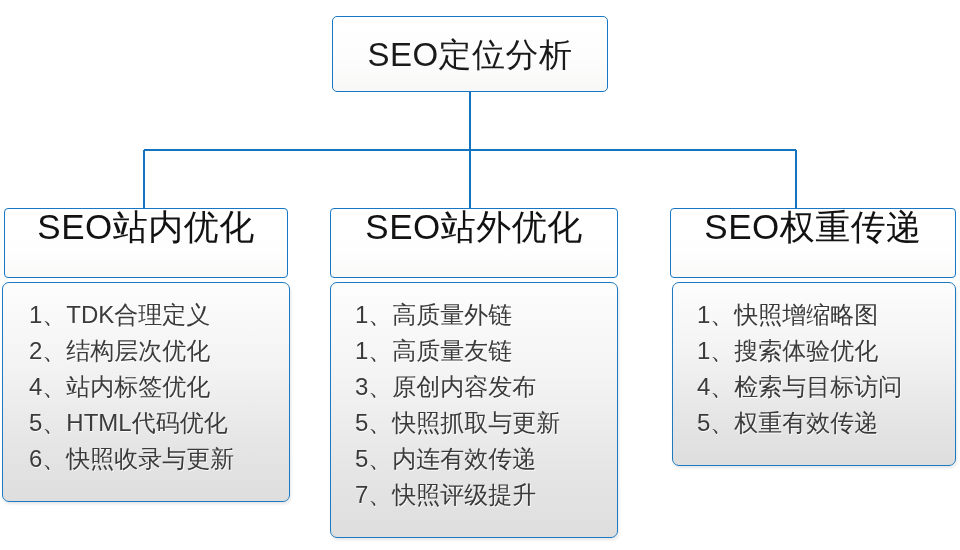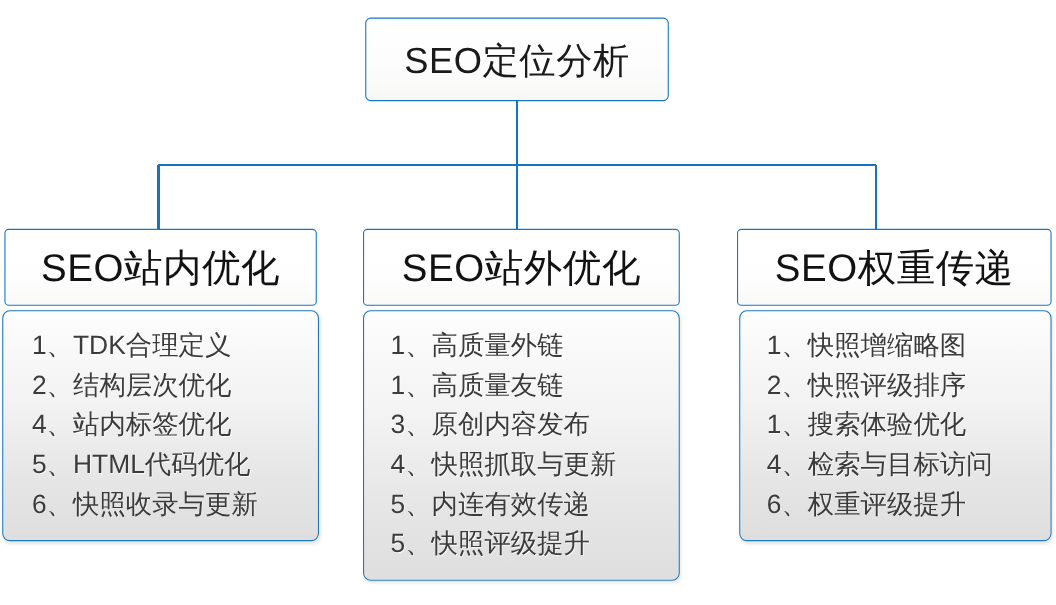--- a/index.html
+++ b/index.html
@@ -63,38 +63,37 @@
   .col-1 { left: 330px; width: 288px; border-radius: 31px; }
   .col-2 { left: 670px; width: 286px; }
 
   .col-header {
     box-sizing: border-box;
     height: 70px;
     border: 1.4px solid #1877c4;
     border-radius: 4px;
     background: linear-gradient(180deg, #ffffff 0%, #fefefe 60%, #f9faf8 100%);
     display: flex;
-    align-items: center;
     justify-content: center;
   }
   .col-header .label {
     font-size: 35px;
     color: #121212;
     letter-spacing: 0.5px;
     line-height: 1;
     white-space: nowrap;
   }
 
   .col-body {
     box-sizing: border-box;
     margin-top: 4px;
     border: 1.4px solid #1d79c0;
     border-radius: 7px;
     background: linear-gradient(180deg, #fdfdfd 0%, #f3f3f3 38%, #e6e6e6 72%, #dedede 100%);
-    padding: 14px 0 14px 0;
+    padding: 14px 0 24px 0;
     box-shadow: 1px 2px 3px rgba(0,0,0,0.10);
   }
   
   .col-0 .col-body { margin-left: -2px; width: 288px; }
   .col-1 .col-body { margin-left: 0px;  width: 288px; }
   .col-2 .col-body { margin-left: 2px;  width: 284px; }
 
   .list-item {
     font-size: 24px;
     color: #3b3b3b;
@@ -139,32 +138,31 @@
   </div>
 
   <div class="column col-1">
     <div class="col-header">
       <span class="label">SEO站外优化</span>
     </div>
     <div class="col-body">
       <div class="list-item">1、高质量外链</div>
       <div class="list-item">1、高质量友链</div>
       <div class="list-item">3、原创内容发布</div>
-      <div class="list-item">4、快照抓取与更新</div>
+      <div class="list-item">5、快照抓取与更新</div>
       <div class="list-item">5、内连有效传递</div>
-      <div class="list-item">5、快照评级提升</div>
+      <div class="list-item">7、快照评级提升</div>
     </div>
   </div>
 
   <div class="column col-2">
     <div class="col-header">
       <span class="label">SEO权重传递</span>
     </div>
     <div class="col-body">
       <div class="list-item">1、快照增缩略图</div>
-      <div class="list-item">2、快照评级排序</div>
       <div class="list-item">1、搜索体验优化</div>
       <div class="list-item">4、检索与目标访问</div>
-      <div class="list-item">6、权重评级提升</div>
+      <div class="list-item">5、权重有效传递</div>
     </div>
   </div>
 
 </div>
 
 </body></html>

